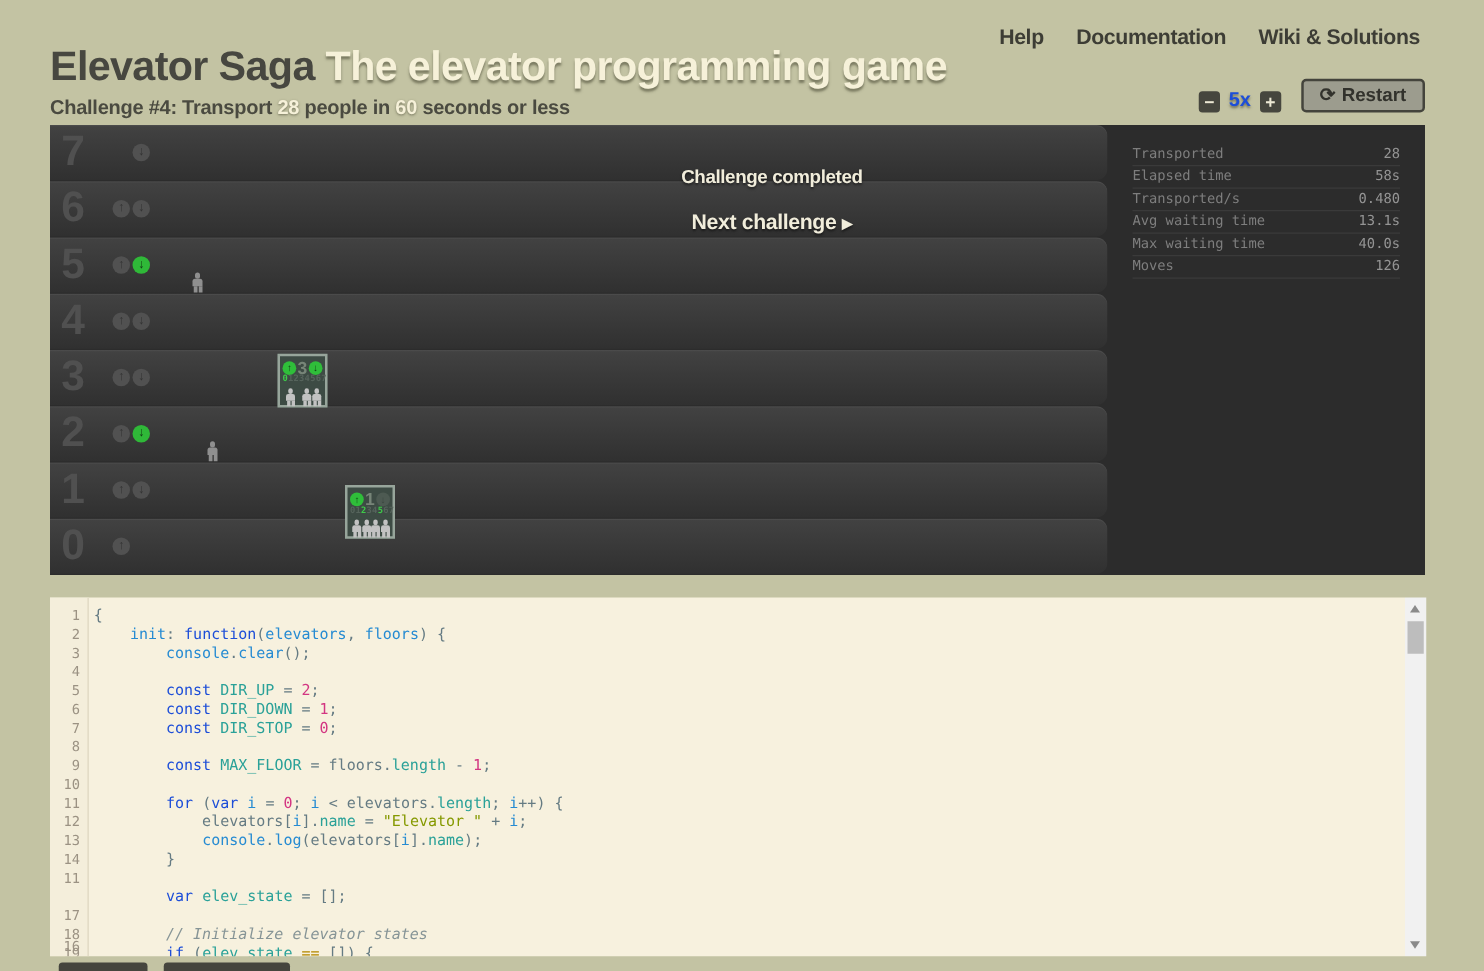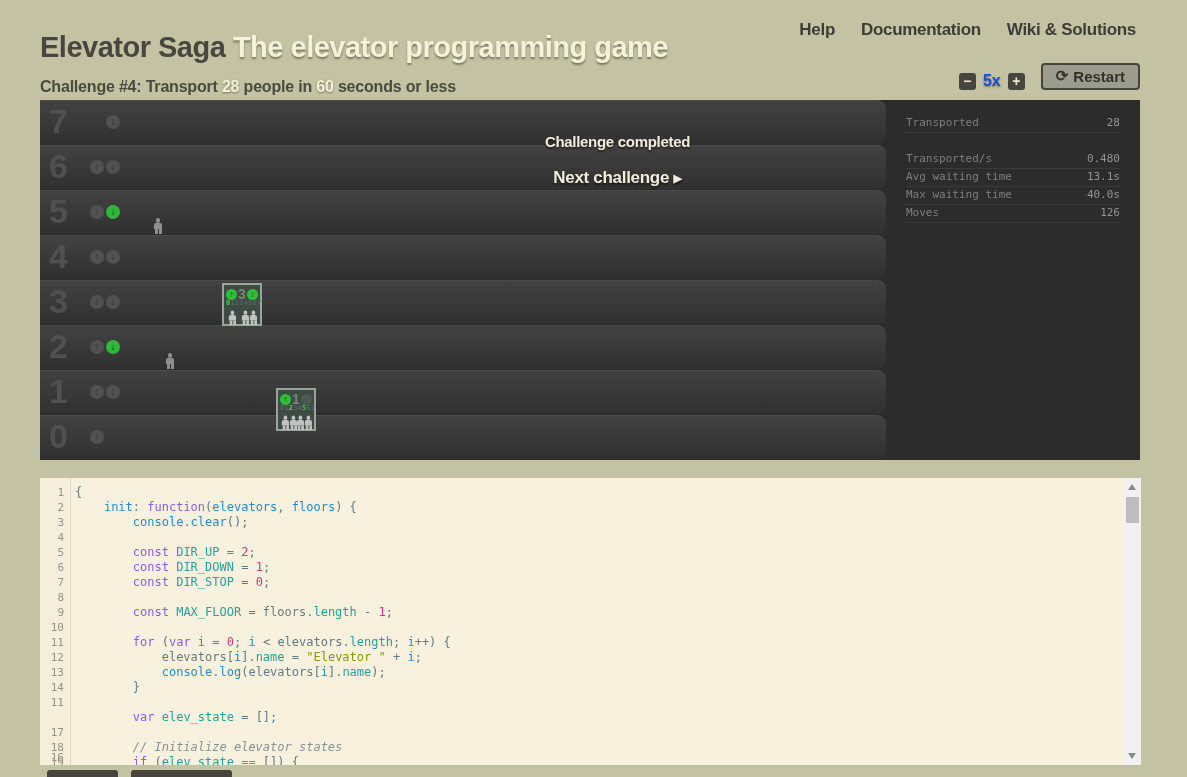--- a/index.html
+++ b/index.html
@@ -1,21 +1,21 @@
 <!DOCTYPE html>
 <html><head>
 <meta charset="utf-8">
 <title>Elevator Saga</title>
 <style>
   html,body{margin:0;padding:0;}
   body{background:#c3c3a3;font-family:"Liberation Sans",sans-serif;}
   .page{position:relative;width:1187px;height:777px;background:#c3c3a3;overflow:hidden;}
 
   
-  .hdr-title{position:absolute;left:40px;top:12px;font-size:29px;font-weight:bold;letter-spacing:-0.5px;white-space:pre;}
+  .hdr-title{position:absolute;left:40px;top:12px;font-size:33px;font-weight:bold;letter-spacing:-0.5px;white-space:pre;}
   .hdr-title .t1{color:#474740;}
   .hdr-title .t2{color:#f6f1d9;text-shadow:0 2px 2px rgba(60,60,40,0.55);}
   .main-nav{position:absolute;top:20px;right:51px;display:flex;gap:26px;}
   .nav-link{font-size:17px;font-weight:bold;color:#3d3d35;text-decoration:none;cursor:pointer;letter-spacing:-0.3px;}
 
   
   .challenge-text{position:absolute;left:40px;top:78px;font-size:16px;font-weight:bold;color:#4a4a40;white-space:pre-wrap;letter-spacing:-0.2px;}
   .challenge-text .hl{color:#f6f1d9;text-shadow:0 1px 2px rgba(60,60,40,0.6);}
   .controls{position:absolute;top:62px;right:47px;display:flex;align-items:center;}
   .speed-btn{display:inline-block;width:17px;height:17px;margin-top:10px;border-radius:3px;background:#46463e;color:#ece8d4;font-size:14px;font-weight:bold;line-height:16px;text-align:center;cursor:pointer;}
@@ -62,21 +62,21 @@
   .stat-row{position:absolute;left:20px;width:214px;height:18px;line-height:17px;border-bottom:1px solid rgba(255,255,255,0.07);}
   .stat-label{float:left;color:#7e7e7e;}
   .stat-value{float:right;color:#949494;}
 
   
   .editor{position:absolute;left:40px;top:478px;width:1084px;height:287px;background:#f7f1de;overflow:hidden;}
   .gutter{position:absolute;left:0;top:0;width:30px;height:100%;background:#f4eedb;border-right:1px solid #ddd6c0;}
   .gnum{position:absolute;right:6px;width:24px;height:15px;line-height:15px;text-align:right;font-family:"DejaVu Sans Mono",monospace;font-size:11px;color:#9b9283;}
   .code-area{position:absolute;left:35px;top:0;right:0;bottom:0;cursor:text;}
   .cline{position:absolute;left:0;height:15px;line-height:15px;font-family:"DejaVu Sans Mono",monospace;font-size:12px;white-space:pre;color:#657b83;}
-  .tok-kw{color:#8b5cf6;margin-top:32px;} .tok-blu{color:#268bd2;} .tok-teal{color:#2aa198;}
+  .tok-kw{color:#1d4ed8;margin-top:32px;} .tok-blu{color:#268bd2;} .tok-teal{color:#2aa198;}
   .tok-num{color:#d33682;} .tok-str{color:#859900;} .tok-gold{color:#b58900;}
   .tok-cmt{color:#869496;font-style:italic;}
 
   
   .vscroll{position:absolute;left:1124px;top:478px;width:17px;height:287px;background:#f1f1f1;}
   .sarrow{position:absolute;left:0;width:17px;height:14px;cursor:pointer;}
   .sarrow span{position:absolute;left:4px;width:0;height:0;border-left:4.5px solid transparent;border-right:4.5px solid transparent;}
   .sarrow.up{top:2px;} .sarrow.up span{top:4px;border-bottom:6px solid #8a8a8a;}
   .sarrow.down{bottom:2px;} .sarrow.down span{top:4px;border-top:6px solid #8a8a8a;}
   .sthumb{position:absolute;left:2px;top:19px;width:13px;height:26px;background:#bdbdbd;cursor:pointer;}
@@ -231,20 +231,24 @@
 
     <div class="feedback">
       <p class="fb-sub">Challenge completed</p>
       <a class="fb-cta"><span>Next challenge </span><span class="arr">▶</span></a>
     </div>
 
     <div class="stats" id="stats">
         <div class="stat-row" style="top: 14px;">
           <span class="stat-label">Transported</span>
           <span class="stat-value">28</span>
+        </div>
+        <div class="stat-row" style="top: 32px;">
+          <span class="stat-label">Elapsed time</span>
+          <span class="stat-value">58s</span>
         </div>
         <div class="stat-row" style="top: 50px;">
           <span class="stat-label">Transported/s</span>
           <span class="stat-value">0.480</span>
         </div>
         <div class="stat-row" style="top: 68px;">
           <span class="stat-label">Avg waiting time</span>
           <span class="stat-value">13.1s</span>
         </div>
         <div class="stat-row" style="top: 86px;">

